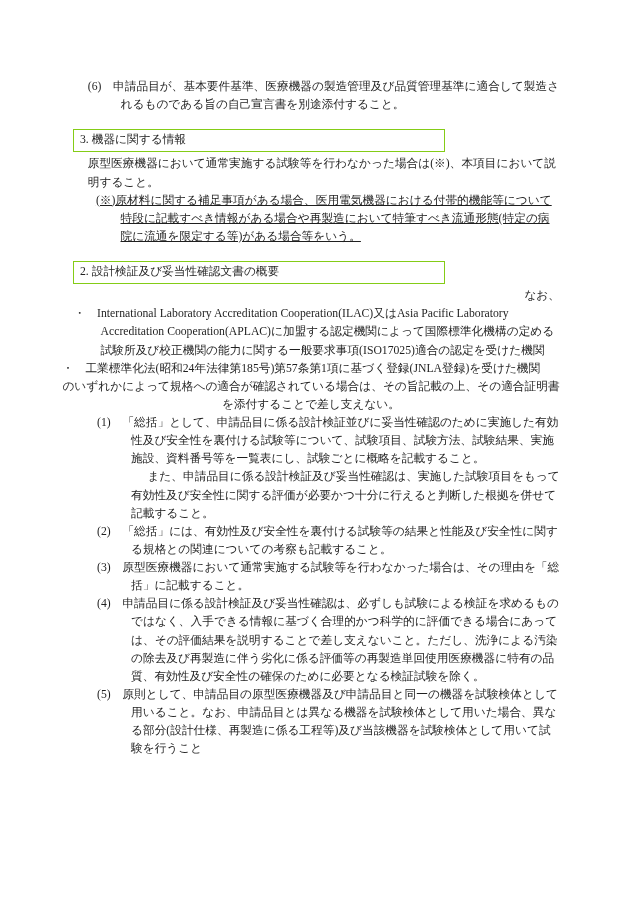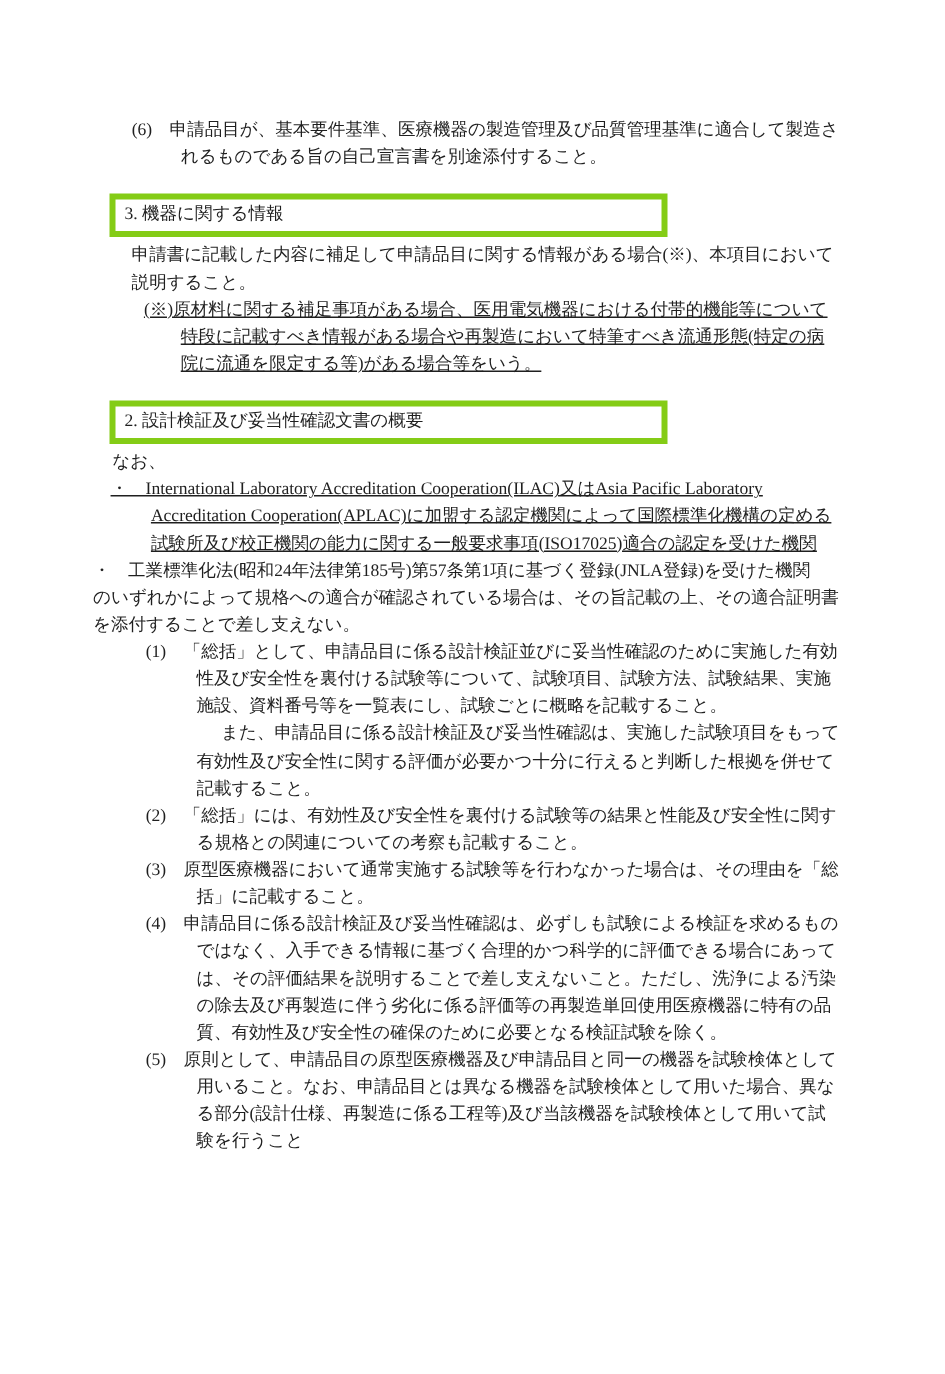--- a/index.html
+++ b/index.html
@@ -26,38 +26,38 @@
   .para {
     margin: 0;
     overflow-wrap: break-word;
     text-align: left;
   }
   .boxed-heading {
     box-sizing: border-box;
     width: 372px;
     margin: 15px 0 3px 11px;
     padding: 1px 6px 2px 6px;
-    border: 4px solid #84cc16;
+    border: 1px solid #84cc16;
     background: #ffffff;
   }
 </style>
 </head>
 <body>
 
 <div class="page">
   <div class="doc-body">
       <div class="para" style="padding-left: 5em; text-indent: -2.8em;">(6)　申請品目が、基本要件基準、医療機器の製造管理及び品質管理基準に適合して製造されるものである旨の自己宣言書を別途添付すること。</div>
       <div class="boxed-heading">3. 機器に関する情報</div>
-      <div class="para" style="padding-left: 2.2em; text-indent: 0em;">申請書に記載した内容に補足して申請品目に関する情報がある場合(※)、本項目において説明すること。</div>
+      <div class="para" style="padding-left: 2.2em; text-indent: 0em;">原型医療機器において通常実施する試験等を行わなかった場合は(※)、本項目において説明すること。</div>
       <div class="para" style="padding-left: 5em; text-indent: -2.1em; text-decoration: underline;">(※)原材料に関する補足事項がある場合、医用電気機器における付帯的機能等について特段に記載すべき情報がある場合や再製造において特筆すべき流通形態(特定の病院に流通を限定する等)がある場合等をいう。</div>
       <div class="boxed-heading">2. 設計検証及び妥当性確認文書の概要</div>
-      <div class="para" style="padding-left: 1.1em; text-indent: 0em;">なお、</div>
-      <div class="para" style="padding-left: 3.3em; text-indent: -2.3em; text-decoration: underline;">・　International Laboratory Accreditation Cooperation(ILAC)又はAsia Pacific Laboratory Accreditation Cooperation(APLAC)に加盟する認定機関によって国際標準化機構の定める試験所及び校正機関の能力に関する一般要求事項(ISO17025)適合の認定を受けた機関</div>
+      <div class="para" style="padding-left: 1.1em; text-indent: 0em; text-align: right;">なお、</div>
+      <div class="para" style="padding-left: 3.3em; text-indent: -2.3em;">・　International Laboratory Accreditation Cooperation(ILAC)又はAsia Pacific Laboratory Accreditation Cooperation(APLAC)に加盟する認定機関によって国際標準化機構の定める試験所及び校正機関の能力に関する一般要求事項(ISO17025)適合の認定を受けた機関</div>
       <div class="para" style="padding-left: 2.2em; text-indent: -2.2em;">・　工業標準化法(昭和24年法律第185号)第57条第1項に基づく登録(JNLA登録)を受けた機関</div>
-      <div class="para" style="padding-left: 0em; text-indent: 0em;">のいずれかによって規格への適合が確認されている場合は、その旨記載の上、その適合証明書を添付することで差し支えない。</div>
+      <div class="para" style="padding-left: 0em; text-indent: 0em; text-align: center;">のいずれかによって規格への適合が確認されている場合は、その旨記載の上、その適合証明書を添付することで差し支えない。</div>
       <div class="para" style="padding-left: 5.9em; text-indent: -2.9em;">(1)　「総括」として、申請品目に係る設計検証並びに妥当性確認のために実施した有効性及び安全性を裏付ける試験等について、試験項目、試験方法、試験結果、実施施設、資料番号等を一覧表にし、試験ごとに概略を記載すること。</div>
       <div class="para" style="padding-left: 5.9em; text-indent: 1.4em;">また、申請品目に係る設計検証及び妥当性確認は、実施した試験項目をもって有効性及び安全性に関する評価が必要かつ十分に行えると判断した根拠を併せて記載すること。</div>
       <div class="para" style="padding-left: 5.9em; text-indent: -2.9em;">(2)　「総括」には、有効性及び安全性を裏付ける試験等の結果と性能及び安全性に関する規格との関連についての考察も記載すること。</div>
       <div class="para" style="padding-left: 5.9em; text-indent: -2.9em;">(3)　原型医療機器において通常実施する試験等を行わなかった場合は、その理由を「総括」に記載すること。</div>
       <div class="para" style="padding-left: 5.9em; text-indent: -2.9em;">(4)　申請品目に係る設計検証及び妥当性確認は、必ずしも試験による検証を求めるものではなく、入手できる情報に基づく合理的かつ科学的に評価できる場合にあっては、その評価結果を説明することで差し支えないこと。ただし、洗浄による汚染の除去及び再製造に伴う劣化に係る評価等の再製造単回使用医療機器に特有の品質、有効性及び安全性の確保のために必要となる検証試験を除く。</div>
       <div class="para" style="padding-left: 5.9em; text-indent: -2.9em;">(5)　原則として、申請品目の原型医療機器及び申請品目と同一の機器を試験検体として用いること。なお、申請品目とは異なる機器を試験検体として用いた場合、異なる部分(設計仕様、再製造に係る工程等)及び当該機器を試験検体として用いて試験を行うこと</div>
     </div>
 </div>
 
 </body></html>

